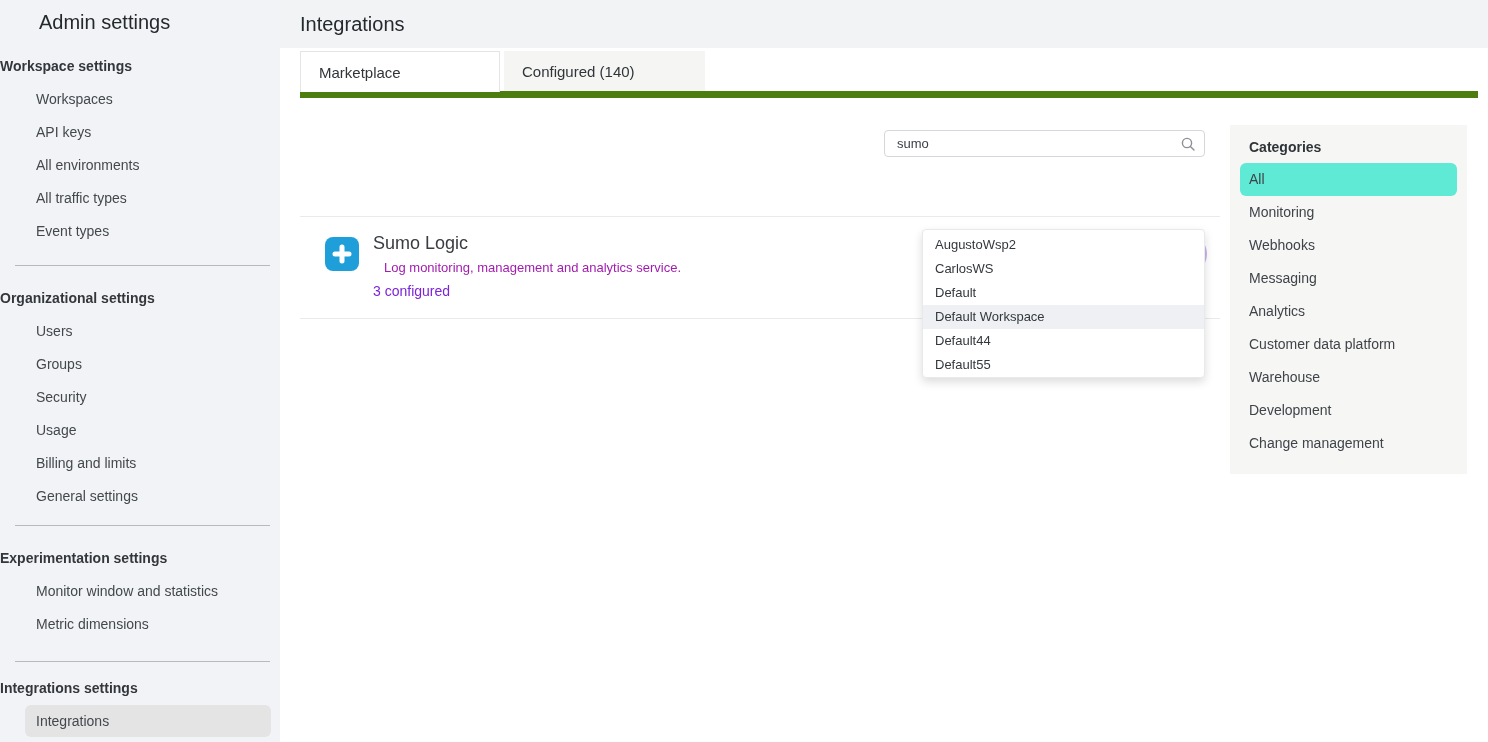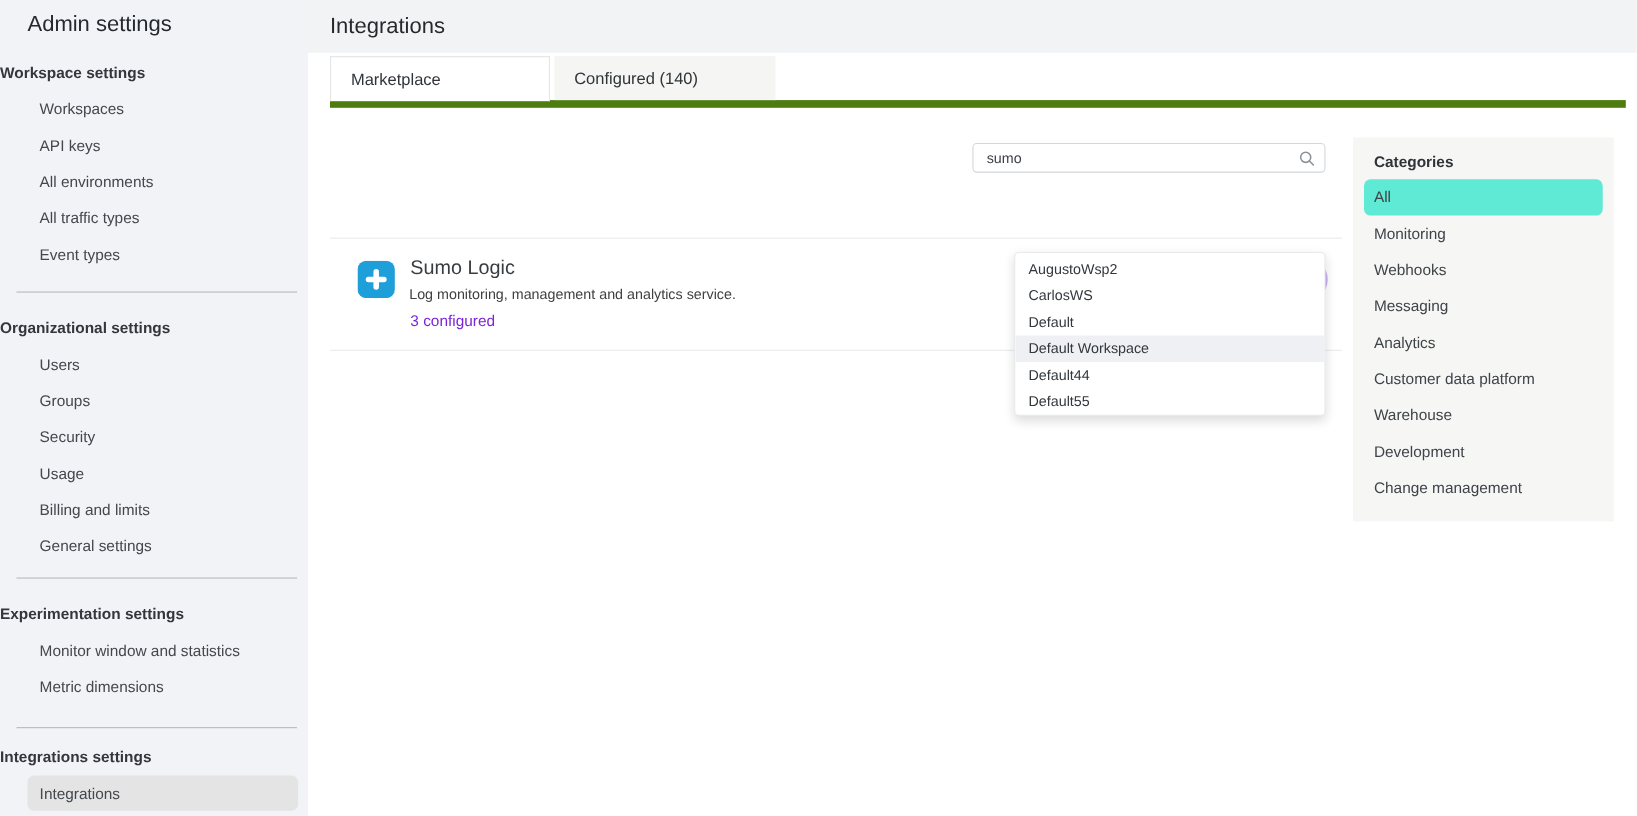--- a/index.html
+++ b/index.html
@@ -9,21 +9,21 @@
     background:#ffffff; position:relative; color:#33383d;
   }
 
   
   .sidebar {
     position:absolute; left:0; top:0; width:280px; height:742px;
     background:#f2f3f6;
   }
   .sidebar-title {
     height:44px; display:flex; align-items:center;
-    padding-left:25px; font-size:20px; color:#24292e;
+    padding-left:39px; font-size:20px; color:#24292e;
   }
   .side-heading {
     height:33px; line-height:33px; 
     font-size:14px; font-weight:700; color:#33373c;
   }
   .side-item {
     height:33px; line-height:33px; padding-left:36px;
     font-size:14px; color:#43484d; cursor:pointer;
   }
   .side-item.selected {
@@ -72,21 +72,21 @@
   }
   .search-icon { margin-right:8px; display:flex; }
 
   
   .card-row {
     position:absolute; left:300px; top:172px; width:920px; height:103px;
     border-top:1px solid #e9eaec; border-bottom:1px solid #e9eaec; background:#fff;margin-top:44px;
   }
   .app-icon { position:absolute; left:25px; top:20px; width:34px; height:34px; }
   .app-name { position:absolute; left:73px; top:16px; font-size:18px; color:#383d42; }
-  .app-desc { position:absolute; left:72px; top:43px; font-size:13px; color:#404040; }
+  .app-desc { position:absolute; left:84px; top:43px; font-size:13px; color:#a21caf; }
   .configured-link { position:absolute; left:73px; top:66px; font-size:14px; color:var(--link-purple,#7c24d8); cursor:pointer; }
 
   .add-btn {
     position:absolute; right:17px; top:20px; width:116px; height:34px;
     background:var(--accent-purple,#541a9d); border:none; border-radius:17px;
     color:#fff; font-size:13px; font-family:"Liberation Sans", sans-serif;
     display:flex; align-items:center; justify-content:space-between; gap:7px;
     cursor:pointer; box-shadow:0 0 0 4px #cbb0ef;
   }
 

